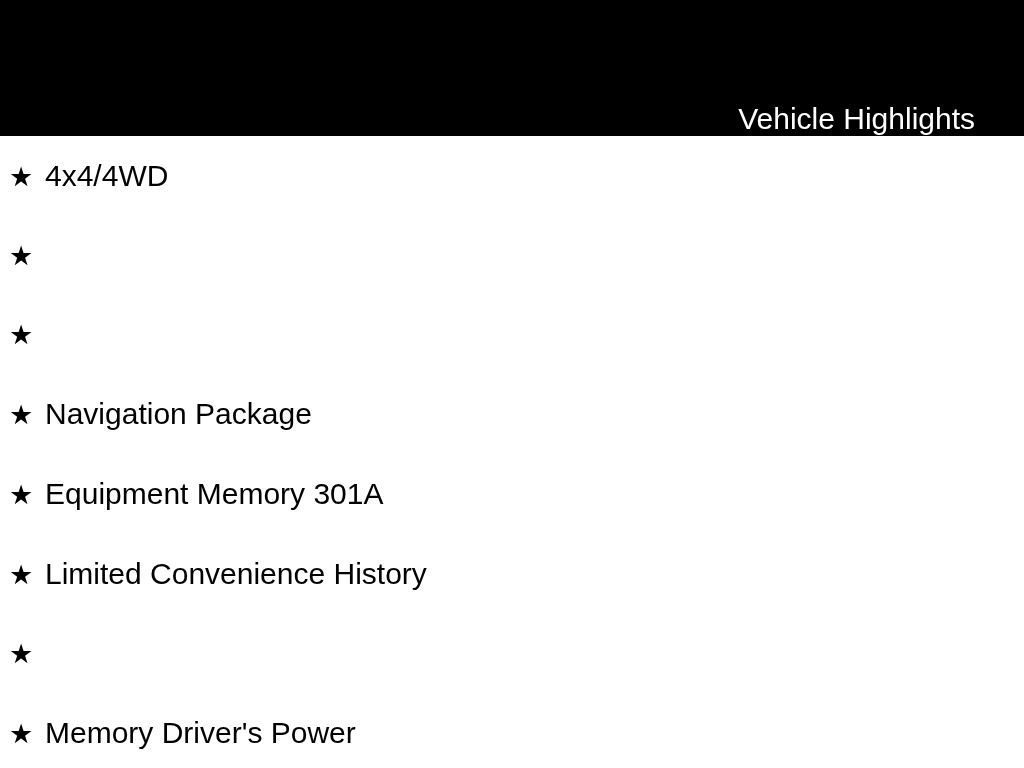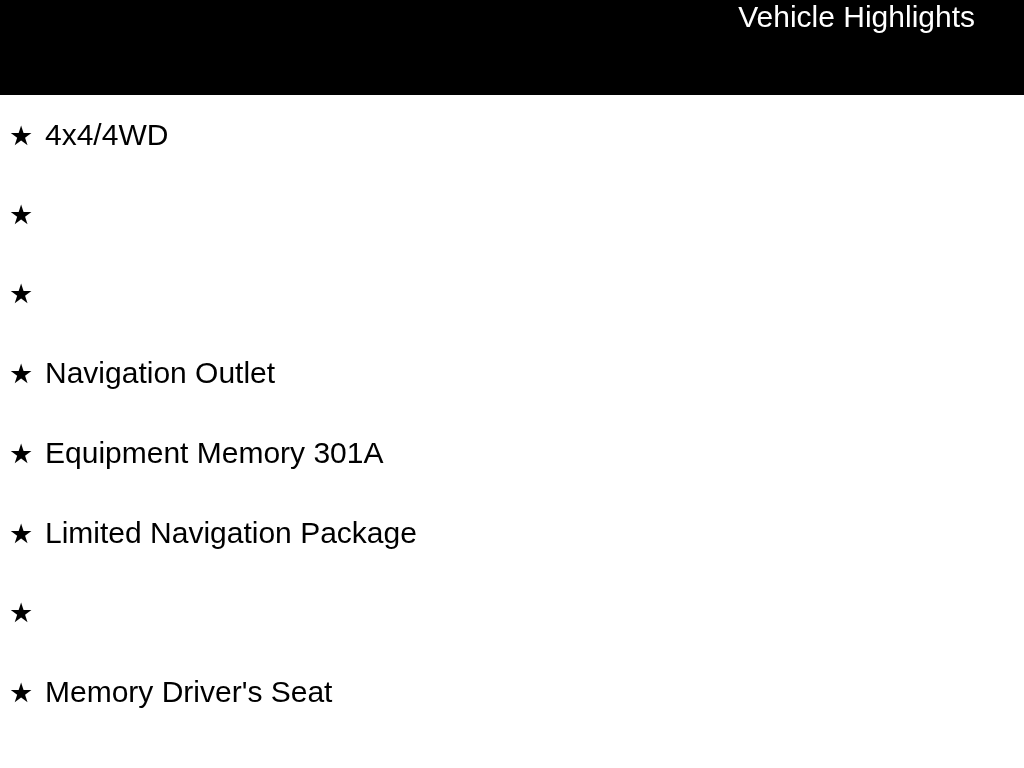--- a/index.html
+++ b/index.html
@@ -9,24 +9,24 @@
   body {
     width: 1024px;
     height: 768px;
     background: #ffffff;
     font-family: "Liberation Sans", sans-serif;
     overflow: hidden;
   }
   .header-bar {
     box-sizing: border-box;
     width: 100%;
-    height: 95px;
+    height: 136px;
     background: #000000;
     display: flex;
-    align-items: flex-start;
+    align-items: flex-end;
     justify-content: flex-end;
     padding-right: 49px;
   }
   .header-title {
     color: #ffffff;
     font-size: 30px;
     line-height: 34px;
     font-weight: 400;
     white-space: nowrap;
   }
@@ -67,30 +67,30 @@
     <span>4x4/4WD</span>
   </div>
   <div class="highlight-item">
     <span class="star">★</span>
   </div>
   <div class="highlight-item">
     <span class="star">★</span>
   </div>
   <div class="highlight-item">
     <span class="star">★</span>
-    <span>Navigation Outlet</span>
+    <span>Navigation Package</span>
   </div>
   <div class="highlight-item">
     <span class="star">★</span>
     <span>Equipment Memory 301A</span>
   </div>
   <div class="highlight-item">
     <span class="star">★</span>
-    <span>Limited Navigation Package</span>
+    <span>Limited Convenience History</span>
   </div>
   <div class="highlight-item">
     <span class="star">★</span>
   </div>
   <div class="highlight-item">
     <span class="star">★</span>
-    <span>Memory Driver's Seat</span>
+    <span>Memory Driver's Power</span>
   </div>
 </div>
 
 </body></html>

